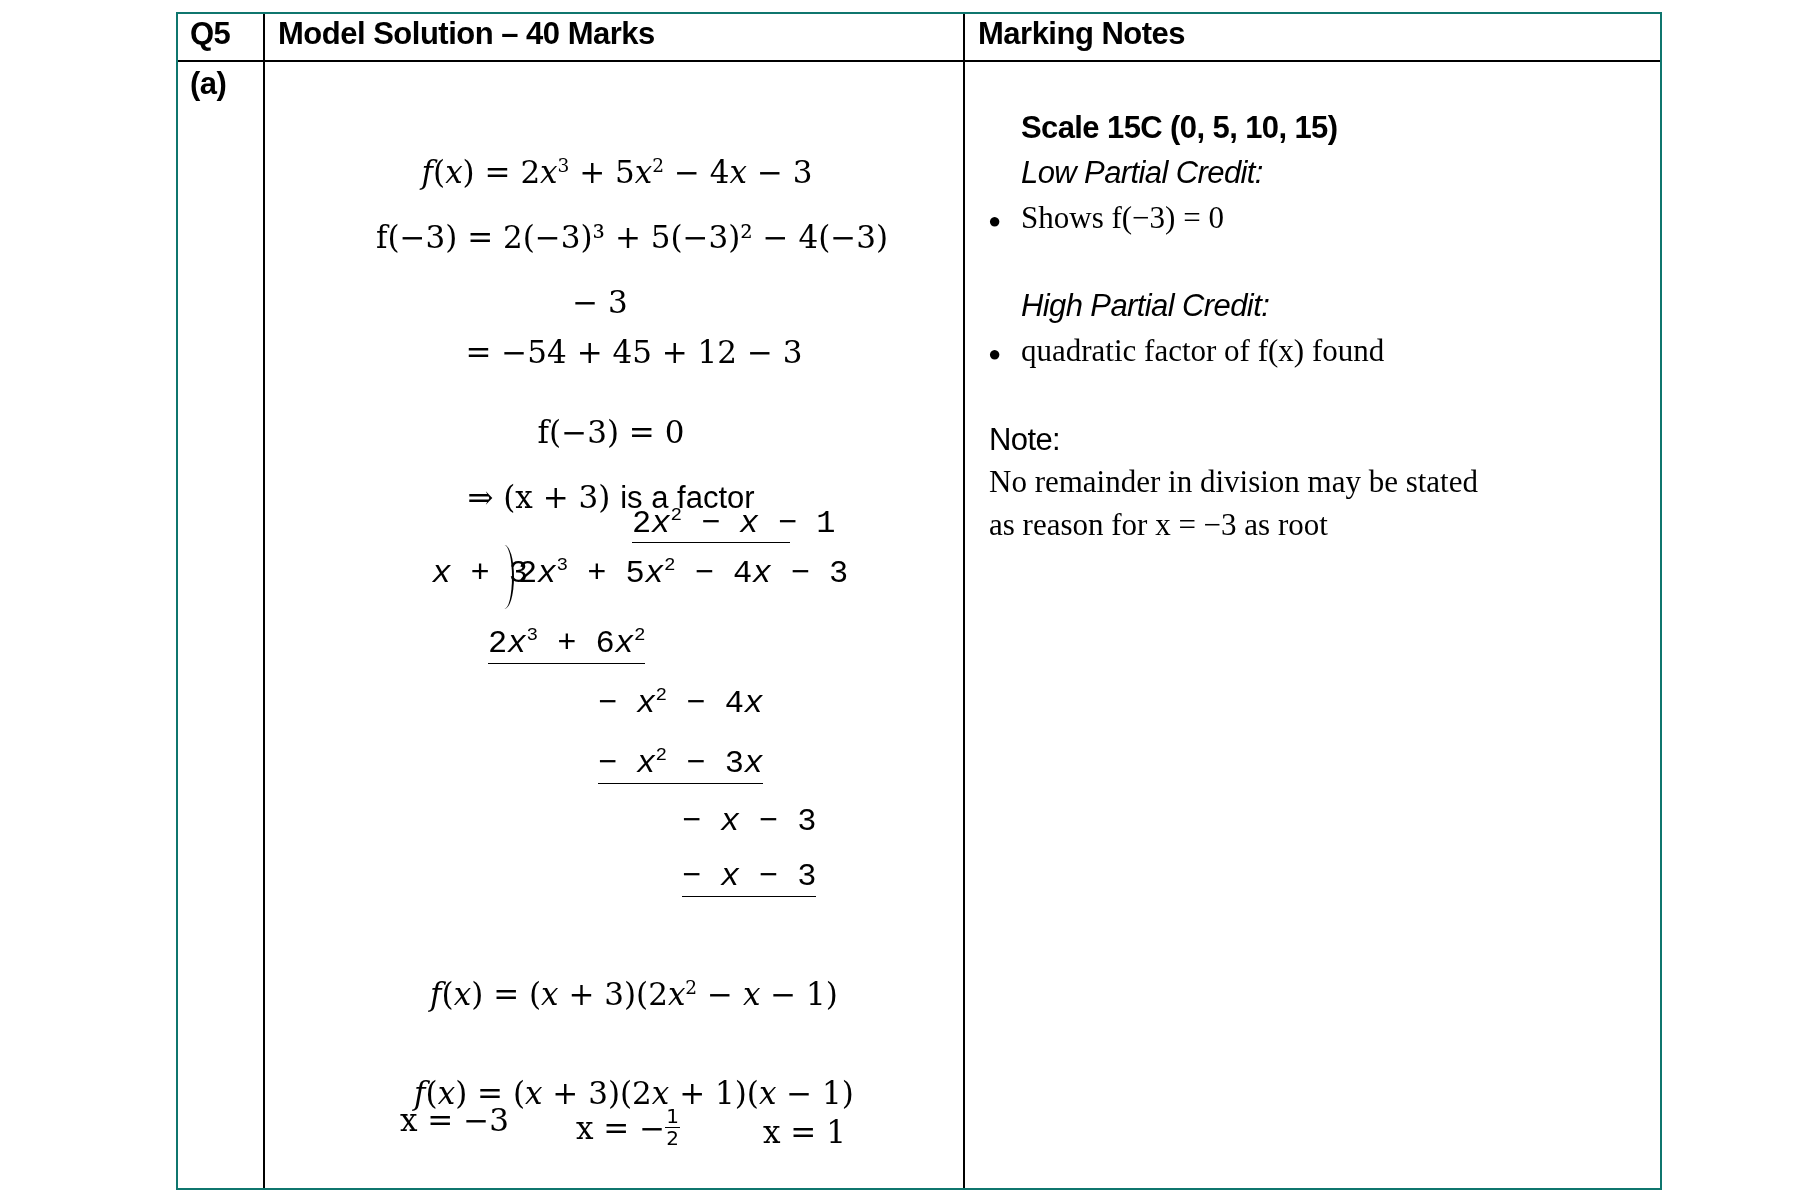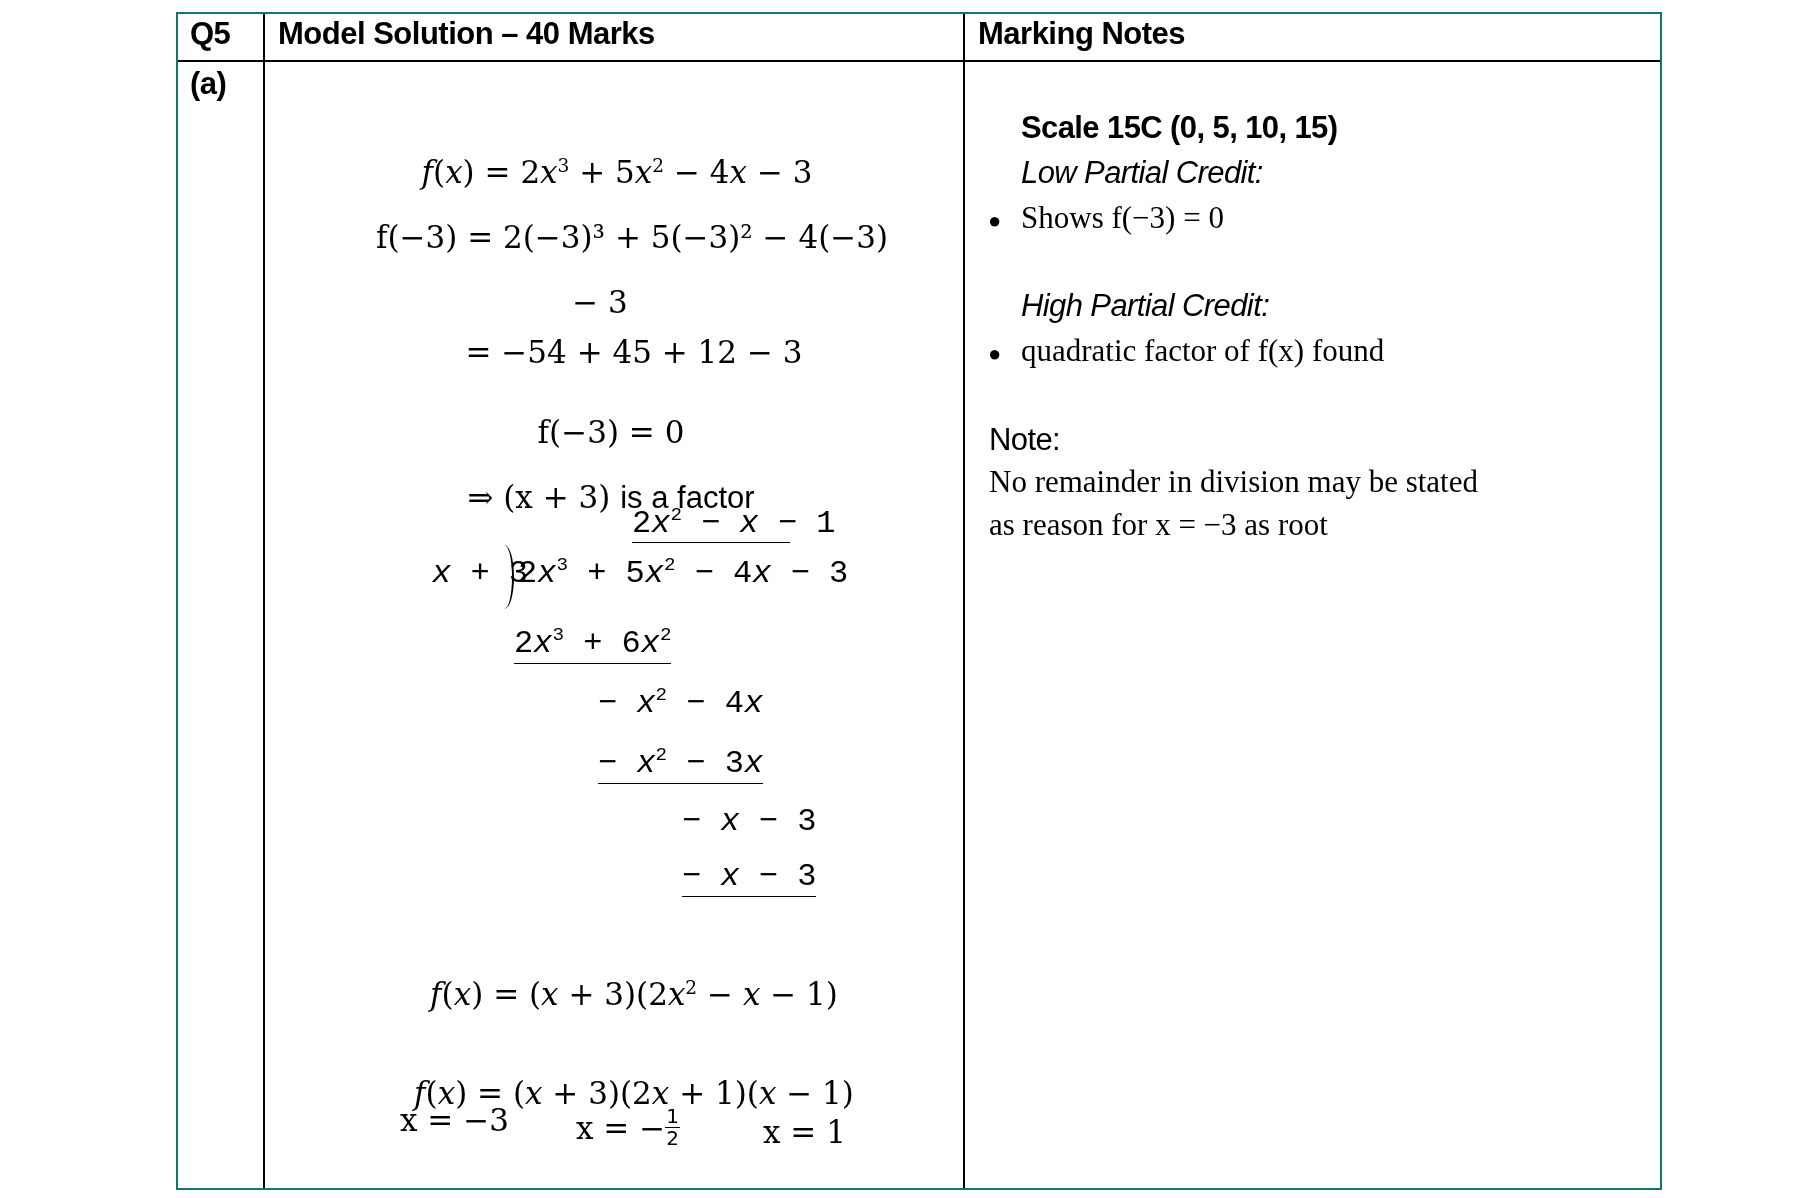--- a/index.html
+++ b/index.html
@@ -43,21 +43,21 @@
 <div class="math c" style="left:600px; top:238px">− 3</div>
 <div class="math c" style="left:634px; top:288px">= −54 + 45 + 12 − 3</div>
 <div class="math c" style="left:611px; top:368px">f(−3) = 0</div>
 <div class="math c" style="left:611px; top:433px"><span>⇒</span> <span>(x + 3)</span> <span class="sans">is a factor</span></div>
 
 <div>
   <div class="ld" style="left:632px; top:505px; width:158px; text-align:right; border-bottom:1.5px solid #000">2<i>x</i><sup>2</sup> − <i>x</i> − 1</div>
   <div class="ld" style="left:432px; top:555px"><i>x</i> + 3</div>
   <div class="bracket"></div>
   <div class="ld" style="left:518px; top:555px">2<i>x</i><sup>3</sup> + 5<i>x</i><sup>2</sup> − 4<i>x</i> − 3</div>
-  <div class="ld" style="left:514px; top:625px"><span class="ul">2<i>x</i><sup>3</sup> + 6<i>x</i><sup>2</sup></span></div>
+  <div class="ld" style="left:488px; top:625px"><span class="ul">2<i>x</i><sup>3</sup> + 6<i>x</i><sup>2</sup></span></div>
   <div class="ld" style="left:598px; top:685px">− <i>x</i><sup>2</sup> − 4<i>x</i></div>
   <div class="ld" style="left:598px; top:745px"><span class="ul">− <i>x</i><sup>2</sup> − 3<i>x</i></span></div>
   <div class="ld" style="left:682px; top:803px">− <i>x</i> − 3</div>
   <div class="ld" style="left:682px; top:858px"><span class="ul">− <i>x</i> − 3</span></div>
 </div>
 
 <div class="math c" style="left:634px; top:930px"><i>f</i>(<i>x</i>) = (<i>x</i> + 3)(2<i>x</i><sup>2</sup> − <i>x</i> − 1)</div>
 <div class="math c" style="left:634px; top:1029px"><i>f</i>(<i>x</i>) = (<i>x</i> + 3)(2<i>x</i> + 1)(<i>x</i> − 1)</div>
 
 <div>

